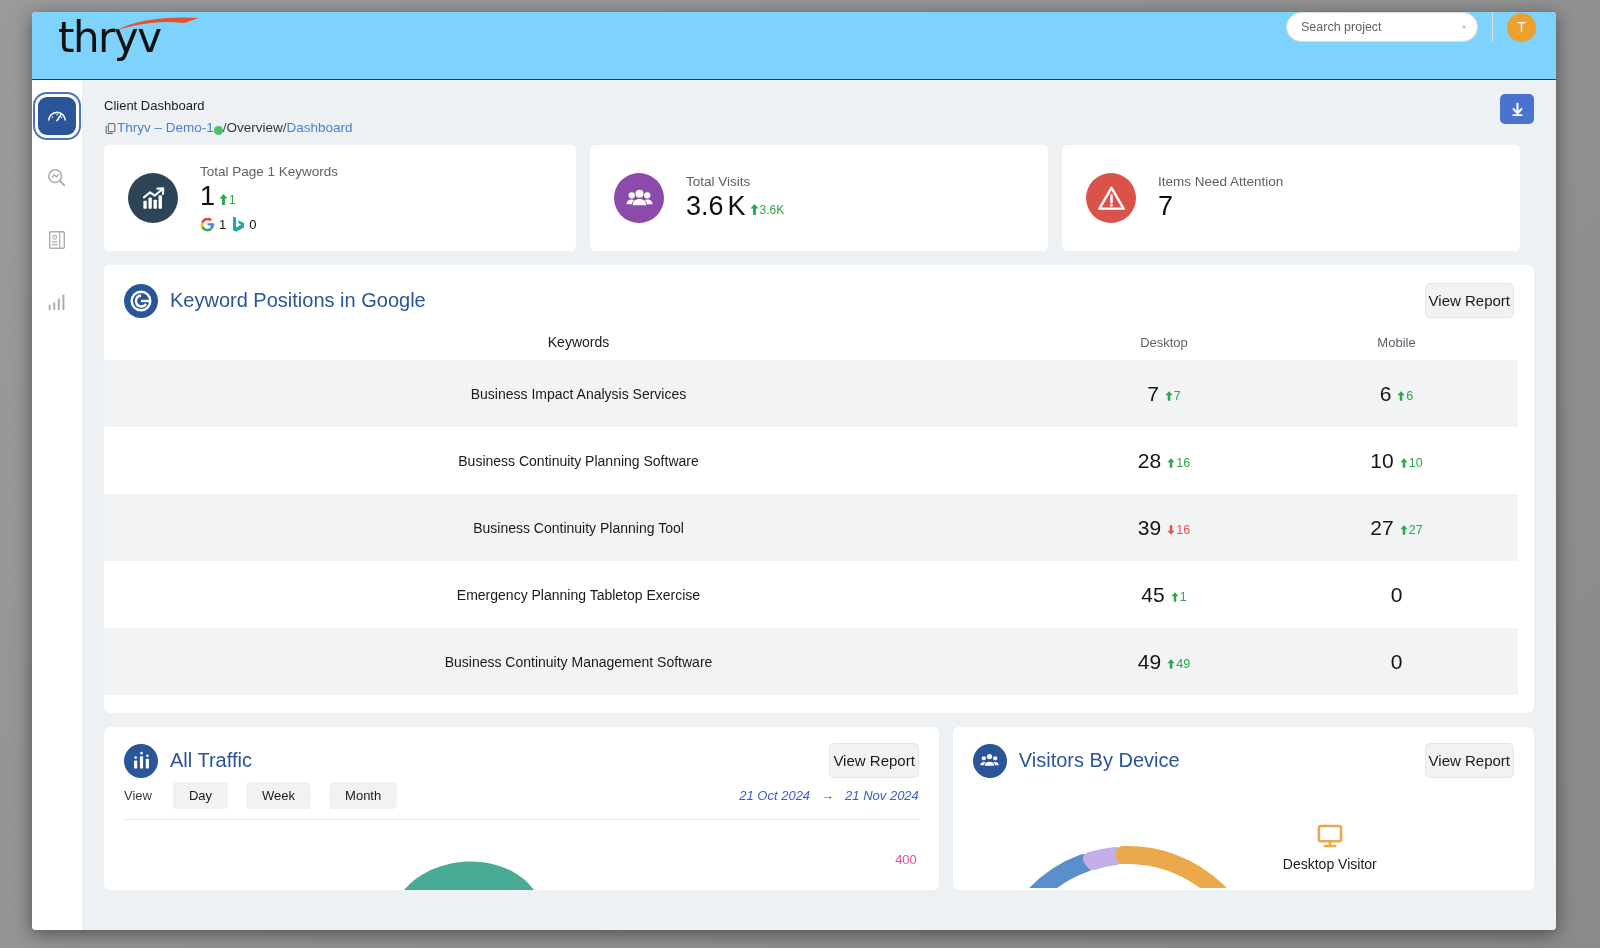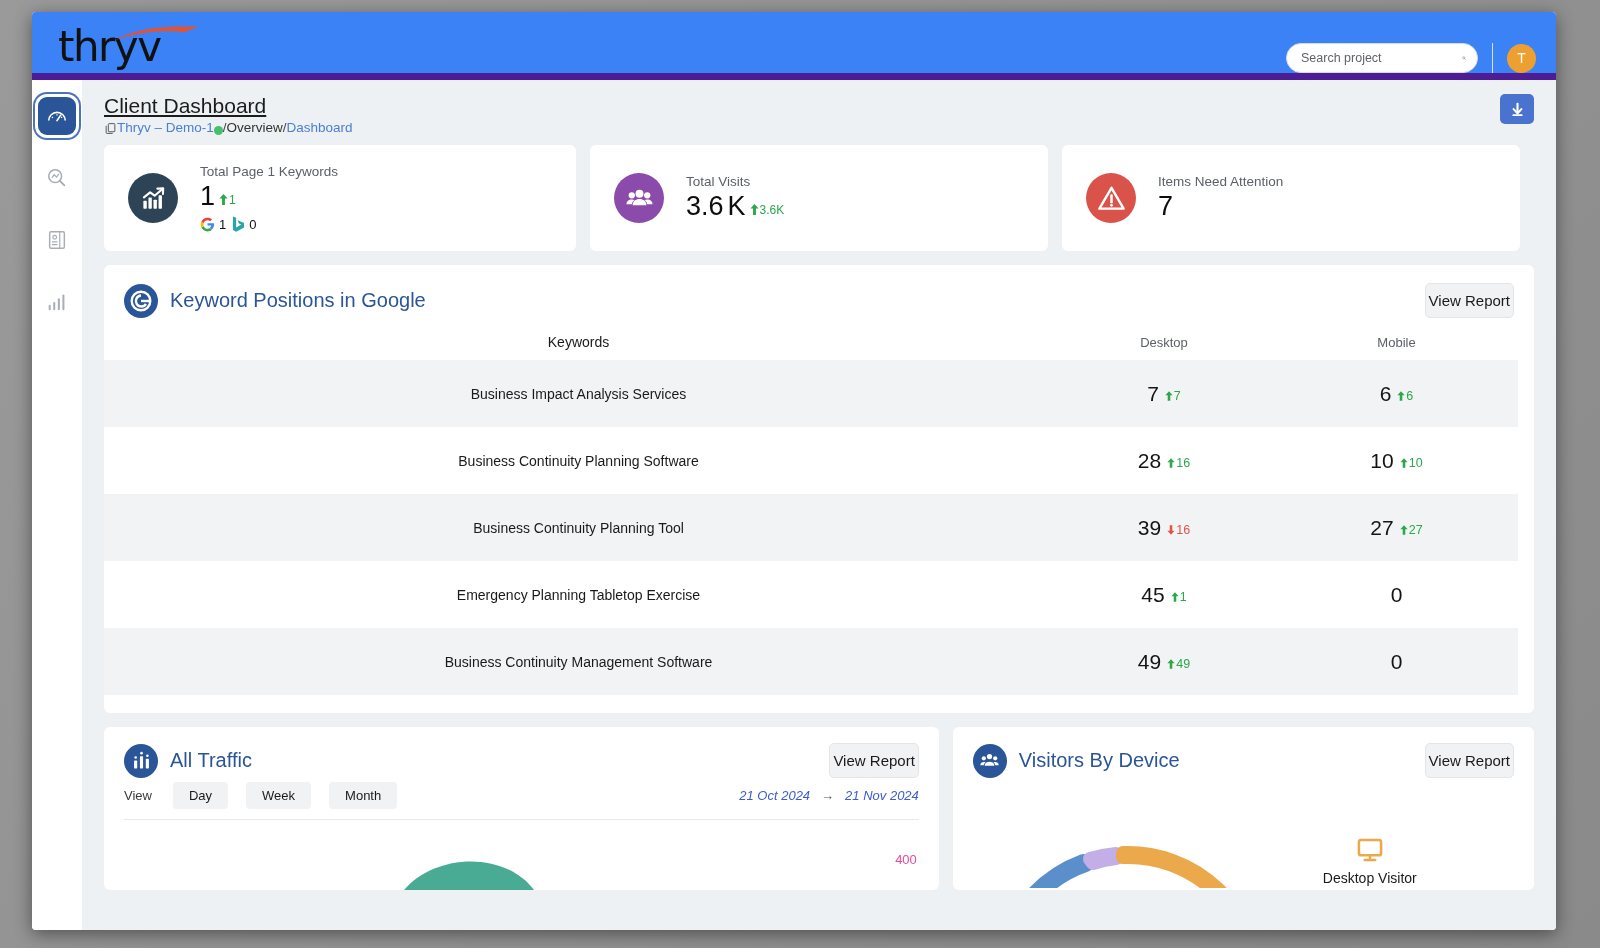--- a/index.html
+++ b/index.html
@@ -22,24 +22,24 @@
     background: #ffffff;
     border-radius: 4px;
     overflow: hidden;
     box-shadow: 0 4px 18px rgba(0,0,0,.45);
   }
 
   
   .topbar {
     position: relative;
     height: 68px;
-    background: #3b82f6;
+    background: #7dd3fc;
     display: flex;
-    align-items: flex-end;
-    border-bottom: 7px solid #4c1d95;
+    align-items: flex-start;
+    border-bottom: 1px solid #4c1d95;
   }
   .logo-wrap {
     margin-left: 26px;
     width: 140px; height: 52px;
     position: relative;
   }
   .logo-text {
     font-family: "DejaVu Sans", sans-serif;
     font-size: 42px;
     font-weight: 400;
@@ -124,25 +124,24 @@
     position: relative;
   }
 
   
   .page-head {
     padding: 14px 22px 10px 22px;
     display: flex;
     align-items: flex-start;
   }
   .page-title {
-    font-size: 21px;
+    font-size: 13px;
     color: #1c1c1c;
     font-weight: 400;
     line-height: 24px;
-    text-decoration: underline;
   }
   .breadcrumb {
     display: flex; align-items: flex-end;
     gap: 0;
     font-size: 13.5px;
     margin-top: 2px;
     color: #333;
   }
   .bc-link { color: #4a7fd4; }
   .bc-dot { width: 9px; height: 9px; border-radius: 50%; background: #45c16b; display:inline-block; }
@@ -274,22 +273,22 @@
   .date-range .arrow { color: #555; }
   .rule { height: 1px; background: #e7e9eb; margin: 10px 20px 0 20px; }
 
   .chart-area { position: relative; height: 70px; overflow: hidden; }
   .axis-400 {
     position: absolute; right: 22px; top: 32px;
     font-size: 13px; color: #ec4899;
   }
   .dev-area { position: relative; height: 110px; }
   .dev-legend {
-    position: absolute; left: 330px; top: 58px;
-    display: flex; flex-direction: column; align-items: center; gap: 6px; margin-left: 40px;
+    position: absolute; left: 330px; top: 44px;
+    display: flex; flex-direction: column; align-items: center; gap: 6px;
   }
   .dev-legend .lbl { font-size: 14px; color: #1a1a1a; }
 </style>
 </head>
 <body>
 
 <div class="frame">
 
   <div class="topbar">
     <div class="logo-wrap">

